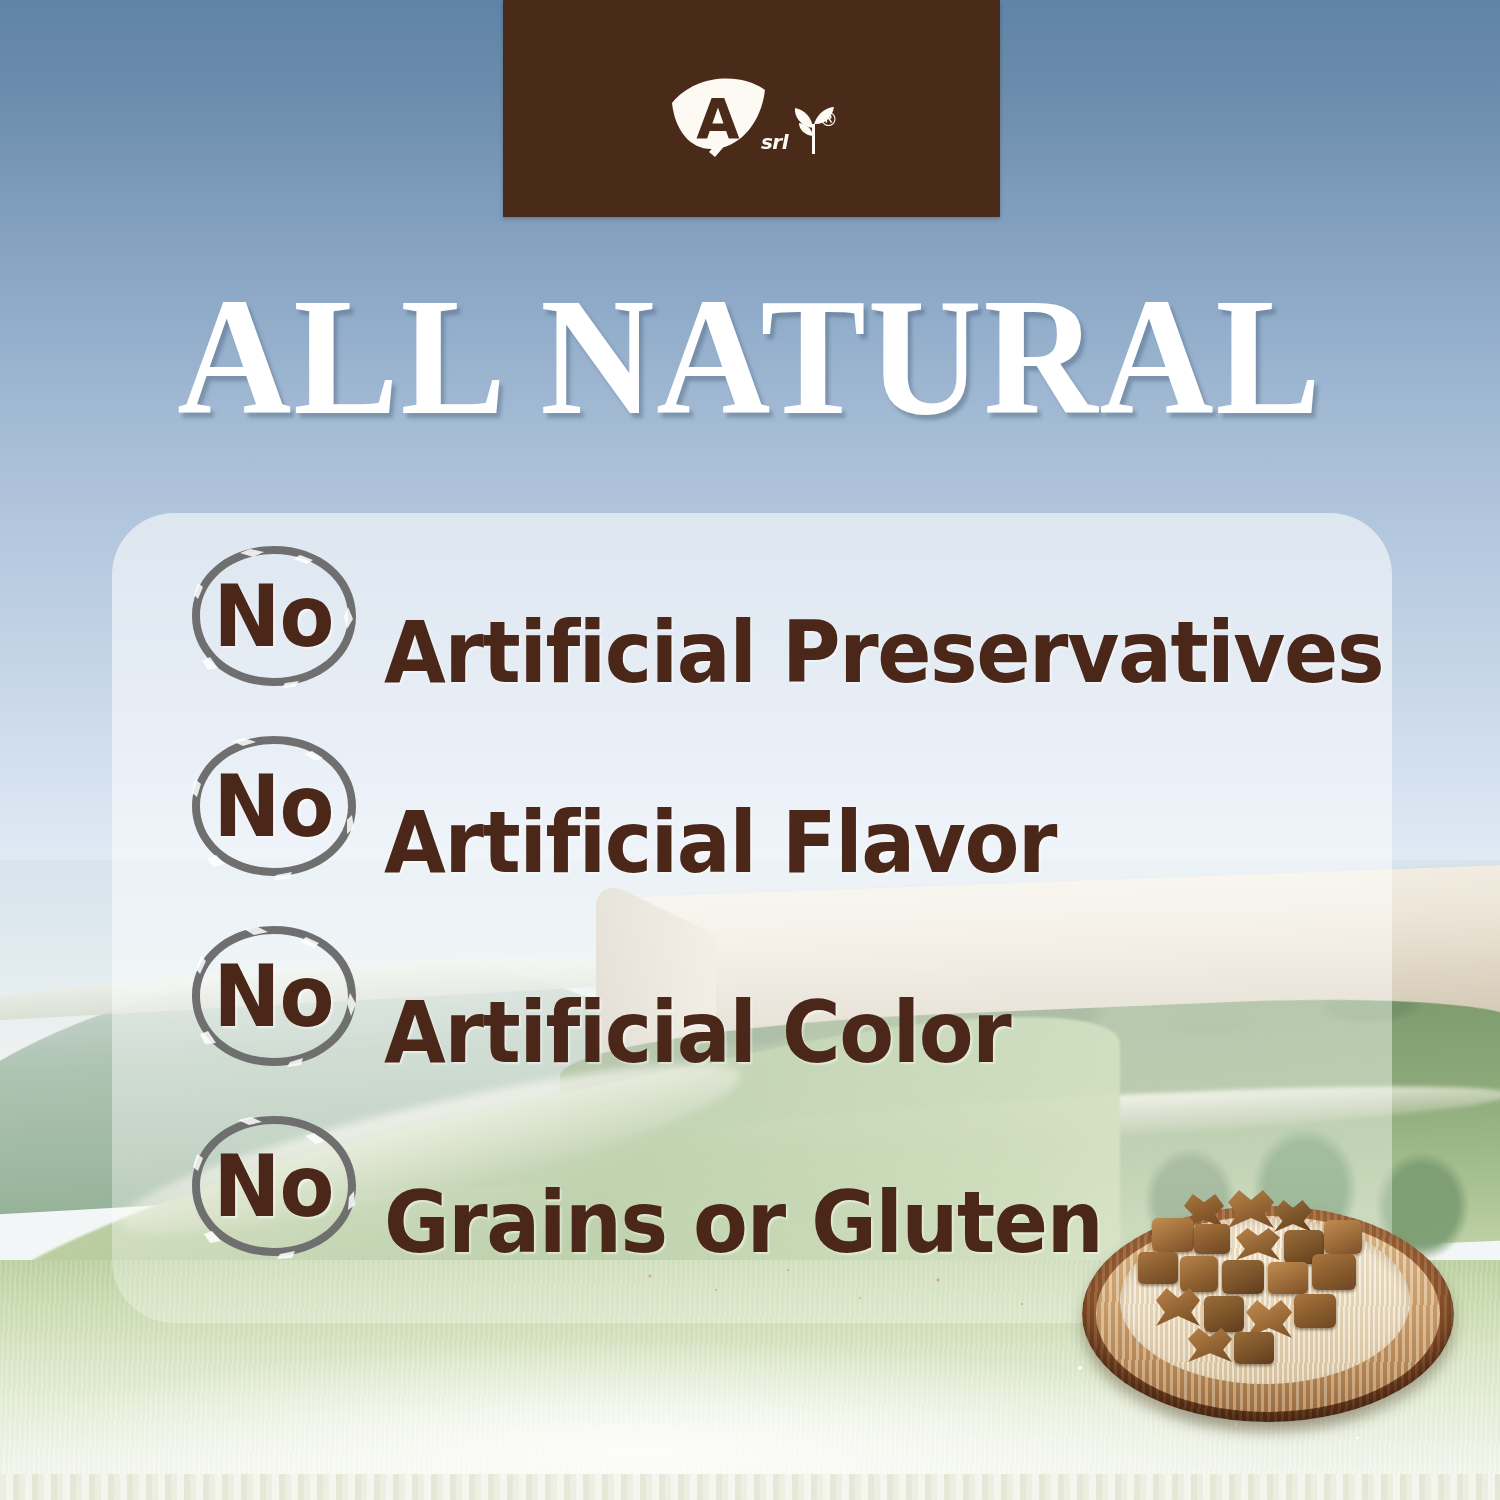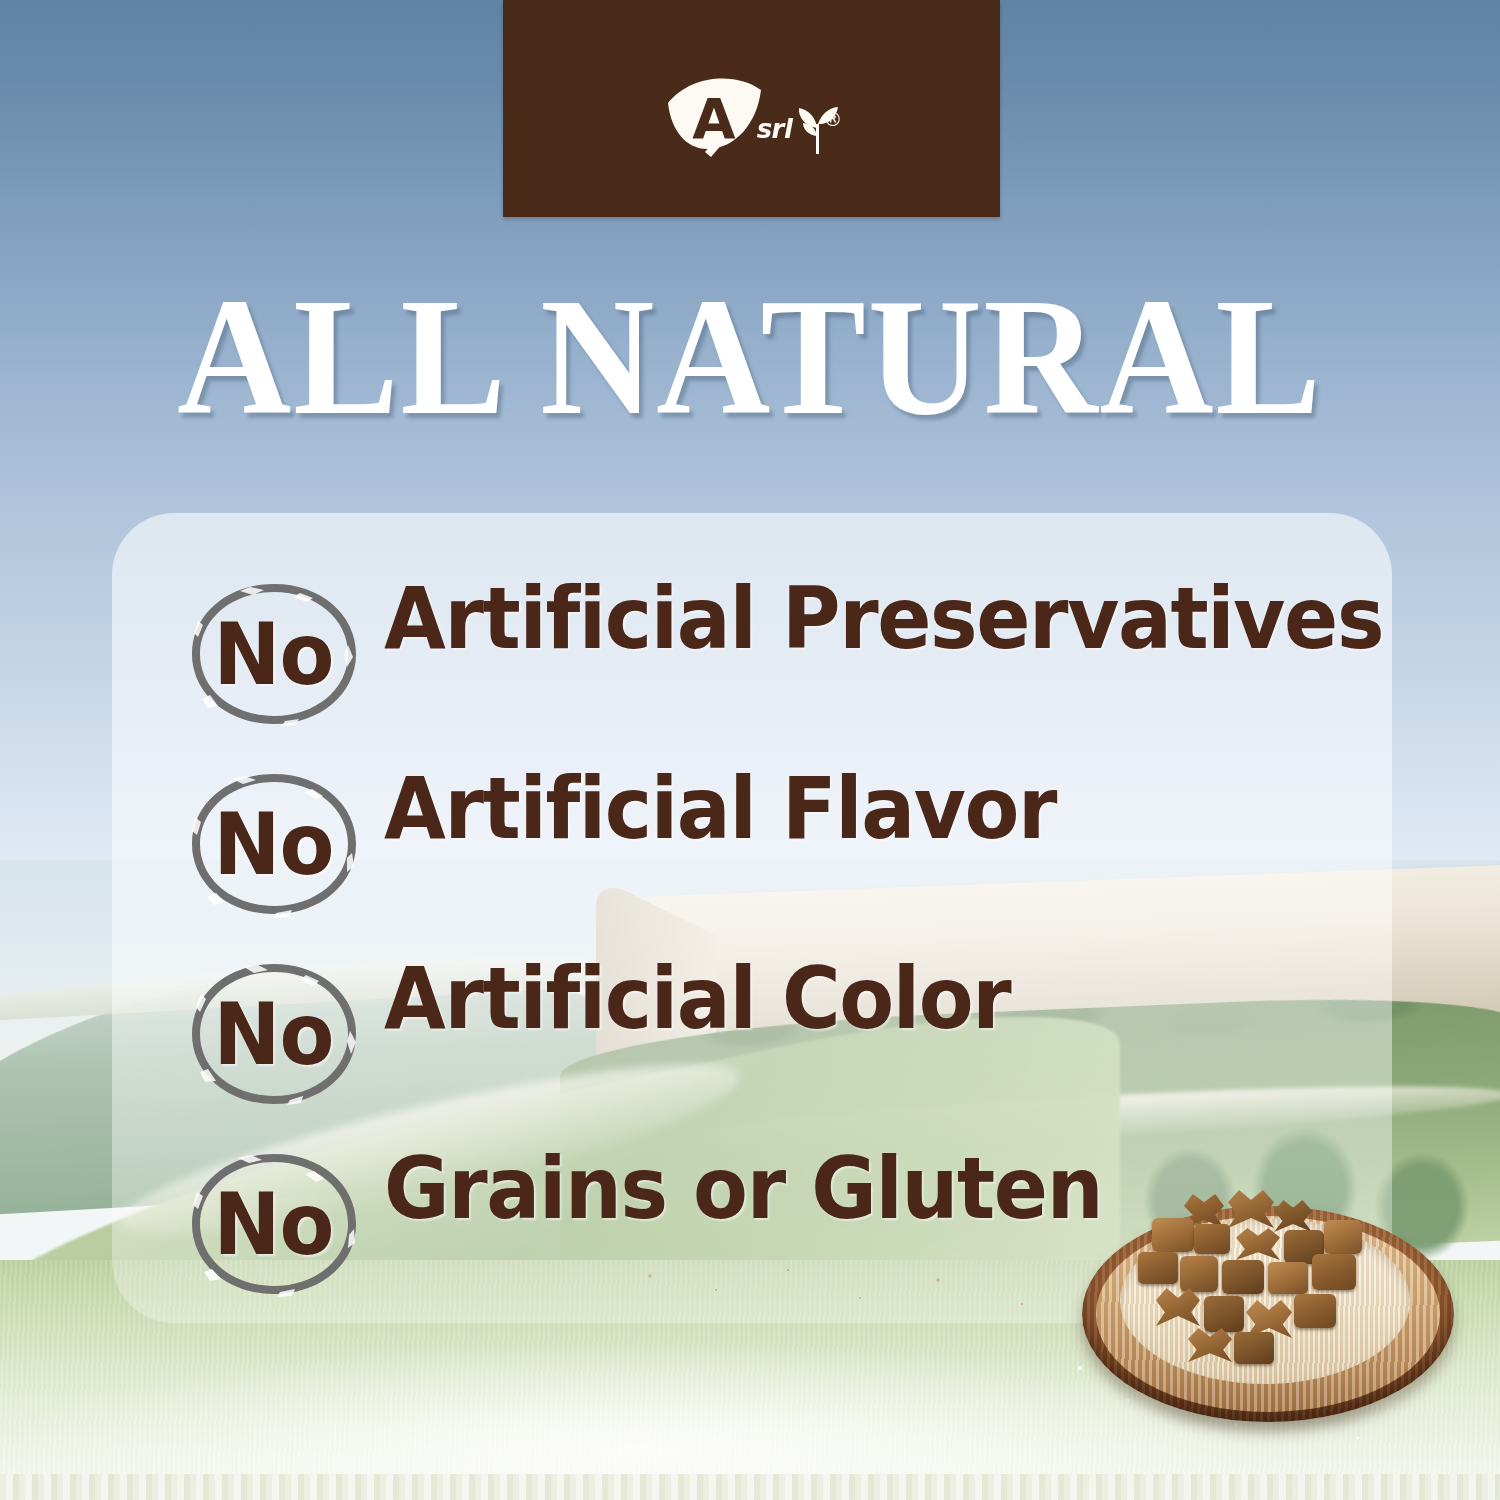--- a/index.html
+++ b/index.html
@@ -187,22 +187,22 @@
   }
   .leaf-mark svg{display:block;}
   .brand-word{
     font-family:"DejaVu Sans","Liberation Sans",sans-serif;
     font-weight:bold;font-style:italic;
     font-size:60px;letter-spacing:-1.5px;
     color:#fdf9f3;line-height:.9;
   }
   .brand-sub{
     font-family:"DejaVu Sans","Liberation Sans",sans-serif;
-    font-weight:bold;font-style:italic;font-size:26px;
-    color:#fdf9f3;margin-left:-4px;margin-bottom:14px;letter-spacing:-.5px;
+    font-weight:bold;font-style:italic;font-size:20px;
+    color:#fdf9f3;margin-left:-4px;margin-bottom:4px;letter-spacing:-.5px;
   }
   .sprout{position:relative;width:42px;height:52px;margin-left:4px;margin-bottom:4px;}
   .reg-mark{
     position:absolute;right:-4px;top:6px;
     font-size:19px;color:#fdf9f3;
     font-family:"DejaVu Sans","Liberation Sans",sans-serif;
   }
 
   
   .headline{
@@ -228,21 +228,21 @@
       rgba(255,255,255,.50) 45%,
       rgba(255,255,255,.40) 75%,
       rgba(255,255,255,.28) 100%);
   }
 
   
   .claims{
     position:absolute;left:112px;top:513px;width:1280px;height:810px;
   }
   .claim{
-    position:absolute;left:0;display:flex;align-items:flex-start;height:120px;
+    position:absolute;left:0;display:flex;align-items:flex-end;height:120px;
   }
   .claim-0{top:62px;}
   .claim-1{top:252px;}
   .claim-2{top:442px;}
   .claim-3{top:632px;}
 
   .no-stamp{
     position:relative;
     width:188px;height:158px;
     margin-left:68px;

